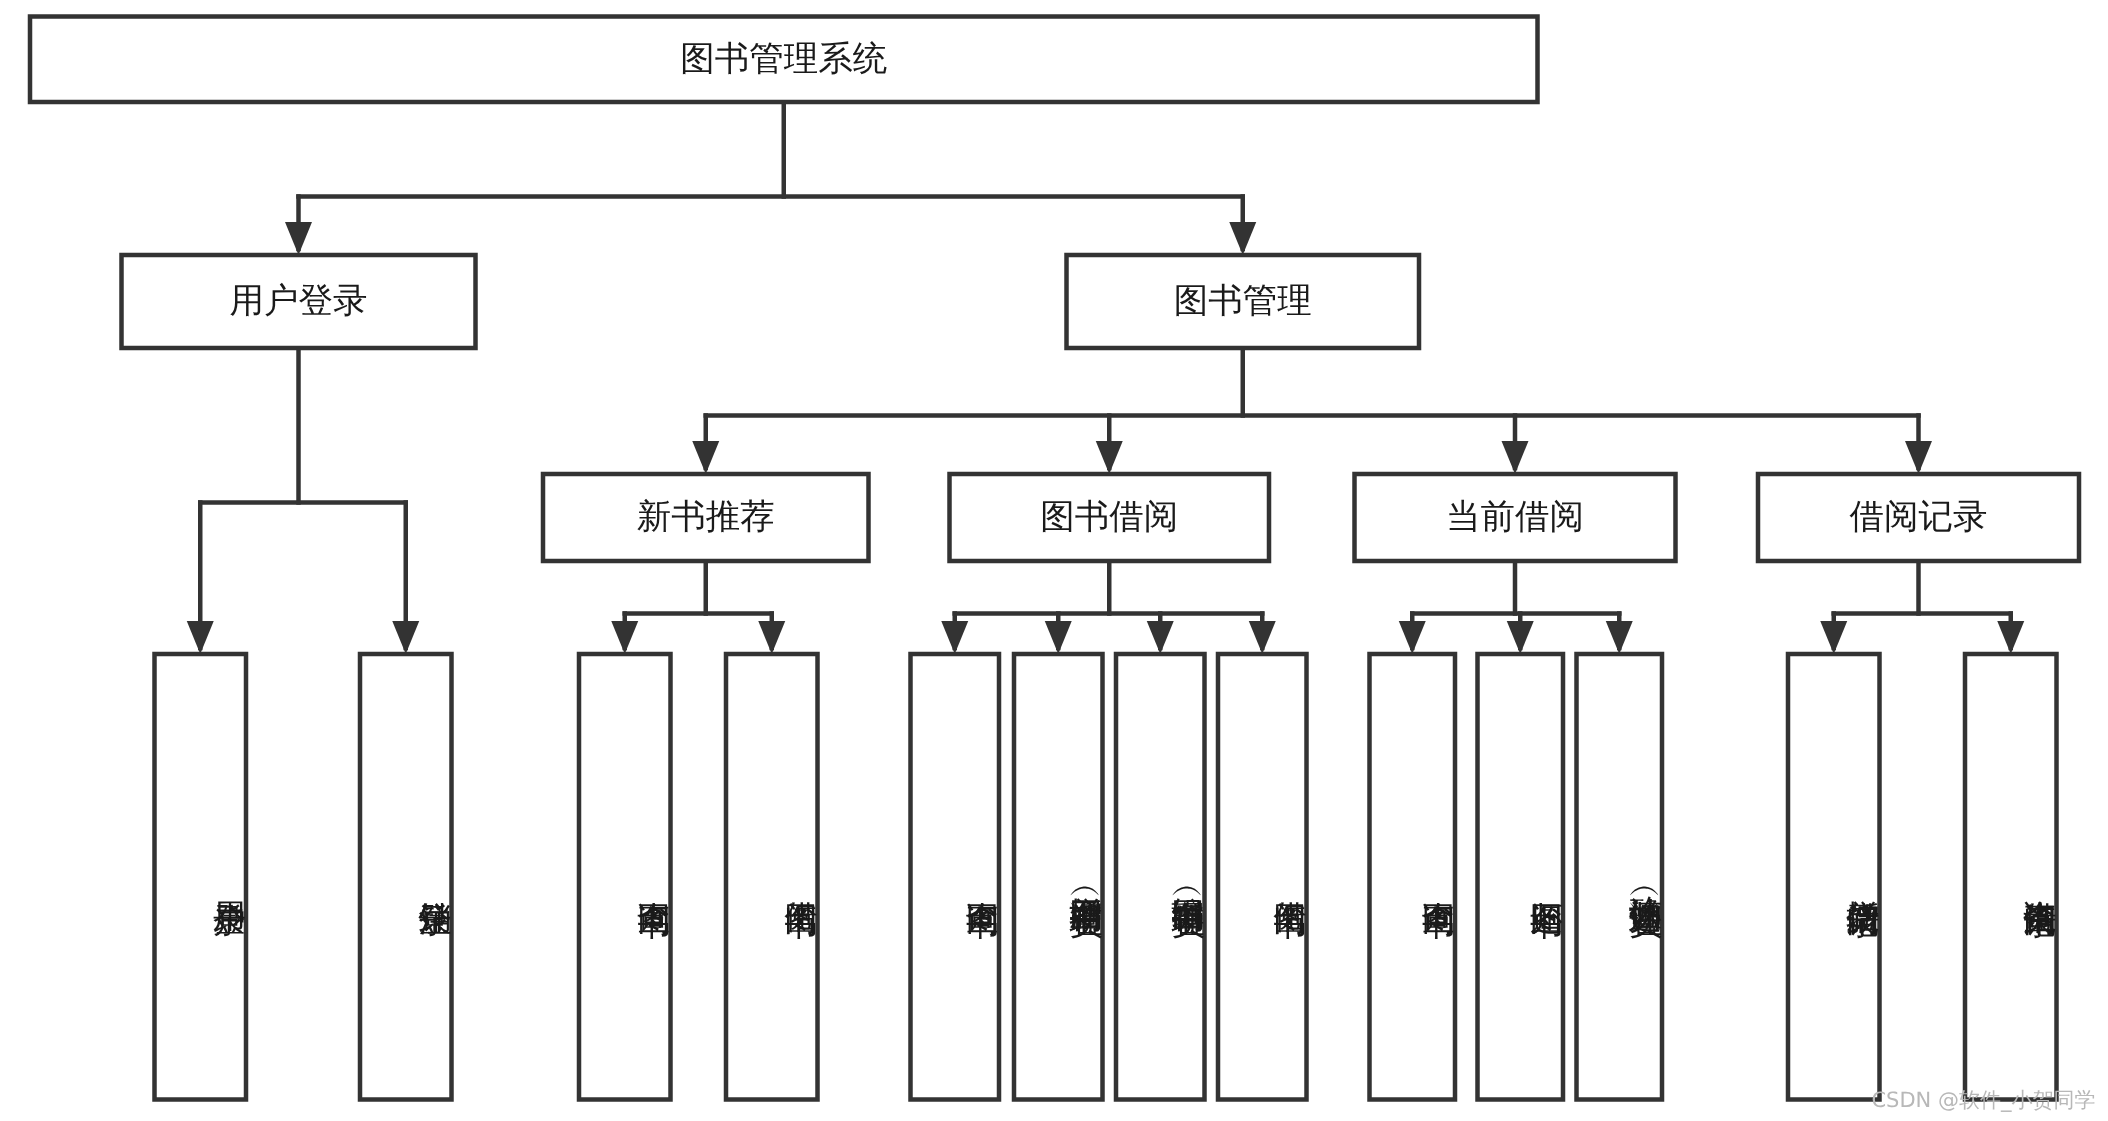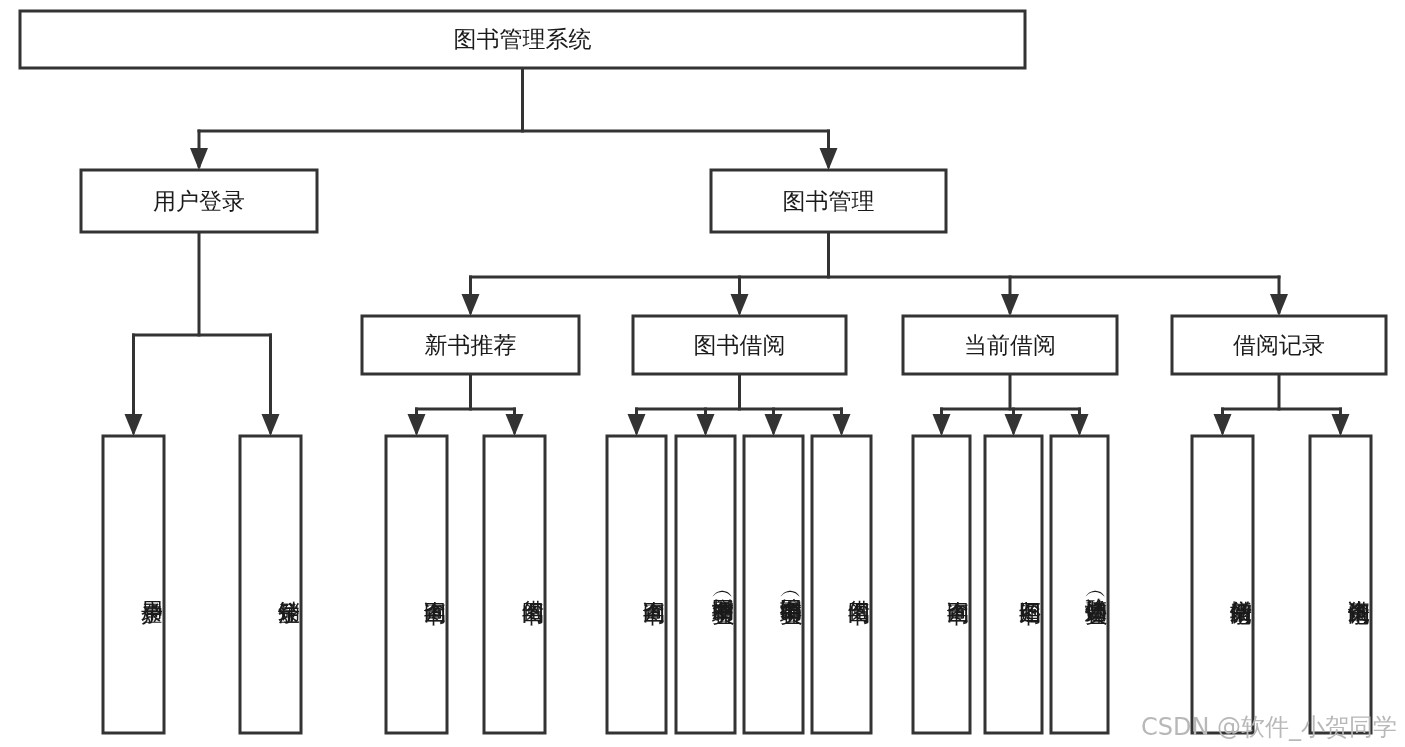--- a/index.html
+++ b/index.html
@@ -63,21 +63,21 @@
     display: flex;
     align-items: flex-start;
     justify-content: center;
     pointer-events: none;
   }
   .watermark {
     position: absolute;
     right: 8px;
     bottom: 4px;
     font-family: "DejaVu Sans", "Liberation Sans", sans-serif;
-    font-size: 24px;
+    font-size: 14px;
     color: #b8b8b8;
     white-space: nowrap;
   }
 </style>
 </head>
 <body>
 
 <div id="diagram-root">
 
   <svg id="flowchart" viewBox="0 0 1405 747">

